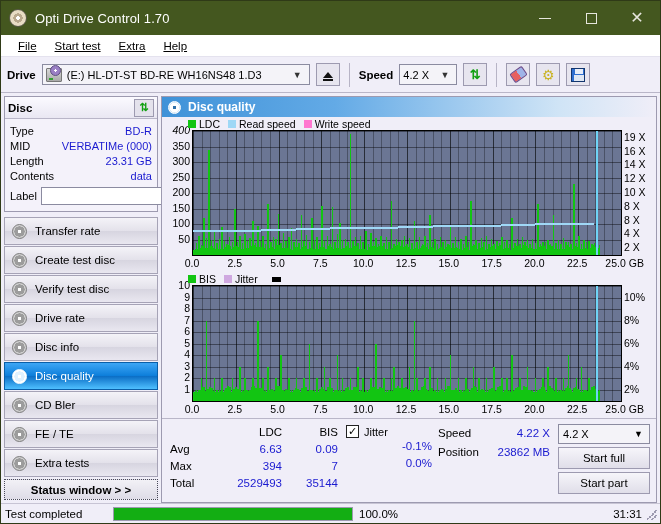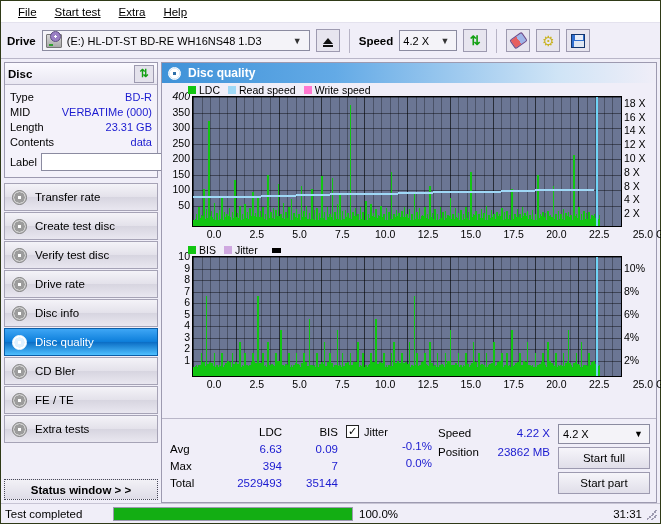--- a/index.html
+++ b/index.html
@@ -220,21 +220,21 @@
   .gridv i.major { background: rgba(0,0,0,.62); }
   .gridh i { position: absolute; left: 0; right: 0; height: 1px; background: rgba(0,0,0,.42); }
   .bars { position: absolute; inset: 0; }
   .bars i { position: absolute; bottom: 0; background: #12c512; }
   .speedline { position: absolute; inset: 0; }
   .speedline i { position: absolute; height: 2px; background: #9fd8f6; }
   .vcursor { position: absolute; top: 0; bottom: 0; width: 2px; background: #6fd3f5; }
   .xlabels {
     position: absolute; left: 30px; right: 34px; bottom: 0; height: 16px;
   }
-  .xt { position: absolute; transform: translateX(-50%); font-size: 10.5px; top: 1px; white-space: nowrap; padding-left: 44px; }
+  .xt { position: absolute; transform: translateX(-50%); font-size: 10.5px; top: 1px; white-space: nowrap; }
   .xt.last { transform: translateX(-38%); }
   
   .stats {
     min-height: 84px; display: flex; padding: 4px 6px 3px 8px; gap: 0;
     border-top: 1px solid #b9b6c8;
   }
   .stats-left { width: 170px; }
   .srow { display: flex; height: 17px; align-items: center; font-size: 11.5px; }
   .srow .lab { width: 50px; color: #000; }
   .srow .c1 { width: 62px; text-align: right; color: #1a1ad0; }
@@ -280,20 +280,35 @@
     background:
       linear-gradient(135deg, transparent 45%, #9d9ab0 45% 55%, transparent 55%),
       linear-gradient(135deg, transparent 70%, #9d9ab0 70% 80%, transparent 80%);
   }
 </style>
 </head>
 <body>
 
 <div id="app">
 
+  <div class="titlebar">
+    <div class="title-icon"></div>
+    <div class="title-text">Opti Drive Control 1.70</div>
+    <div class="wbtns">
+      <div class="wbtn">
+          <span class="min"></span>
+        </div>
+      <div class="wbtn">
+          <span class="max"></span>
+        </div>
+      <div class="wbtn">
+          <span class="cls">✕</span>
+        </div>
+    </div>
+  </div>
 
   <div class="menubar">
     <div class="menu-item"><u>File</u></div>
     <div class="menu-item"><u>Start test</u></div>
     <div class="menu-item"><u>Extra</u></div>
     <div class="menu-item"><u>Help</u></div>
   </div>
 
   <div class="drivebar">
     <div class="lbl-bold">Drive</div>
@@ -879,21 +894,21 @@
                     <i style="left: 205.44px; width: 34.24px; top: 95.0667px; background: rgb(159, 216, 246);"></i>
                     <i style="left: 239.68px; width: 34.24px; top: 94.3778px; background: rgb(159, 216, 246);"></i>
                     <i style="left: 273.92px; width: 34.24px; top: 93.6889px; background: rgb(159, 216, 246);"></i>
                     <i style="left: 308.16px; width: 34.24px; top: 93px; background: rgb(159, 216, 246);"></i>
                     <i style="left: 342.4px; width: 34.24px; top: 92.3111px; background: rgb(159, 216, 246);"></i>
                     <i style="left: 376.64px; width: 23.968px; top: 91.6222px; background: rgb(159, 216, 246);"></i>
                   </div>
                   <div class="vcursor" style="left: 403.176px;"></div>
                 </div>
               <div class="ylabels-r" id="ldc-yr">
-                  <div class="ytick" style="top: 6.88889px;">18 X</div>
+                  <div class="ytick" style="top: 6.88889px;">19 X</div>
                   <div class="ytick" style="top: 20.6667px;">16 X</div>
                   <div class="ytick" style="top: 34.4444px;">14 X</div>
                   <div class="ytick" style="top: 48.2222px;">12 X</div>
                   <div class="ytick" style="top: 62px;">10 X</div>
                   <div class="ytick" style="top: 75.7778px;">8 X</div>
                   <div class="ytick" style="top: 89.5556px;">8 X</div>
                   <div class="ytick" style="top: 103.333px;">4 X</div>
                   <div class="ytick" style="top: 117.111px;">2 X</div>
                 </div>
               <div class="xlabels" id="ldc-xl">

